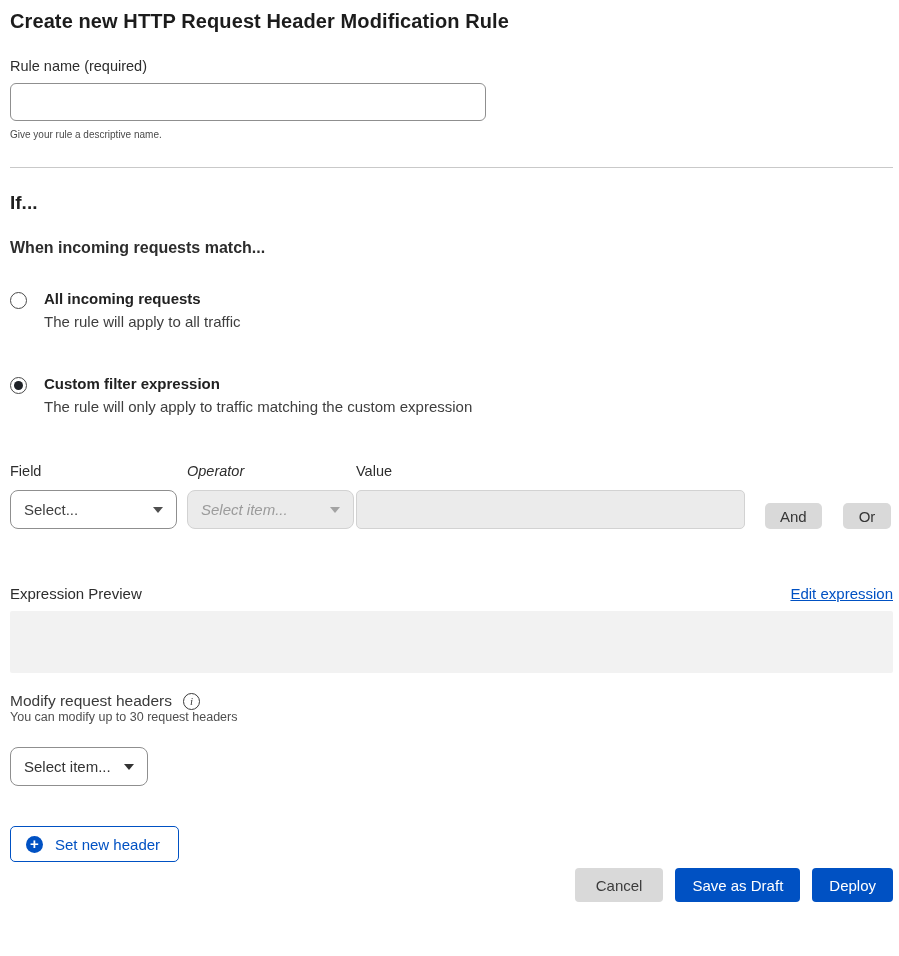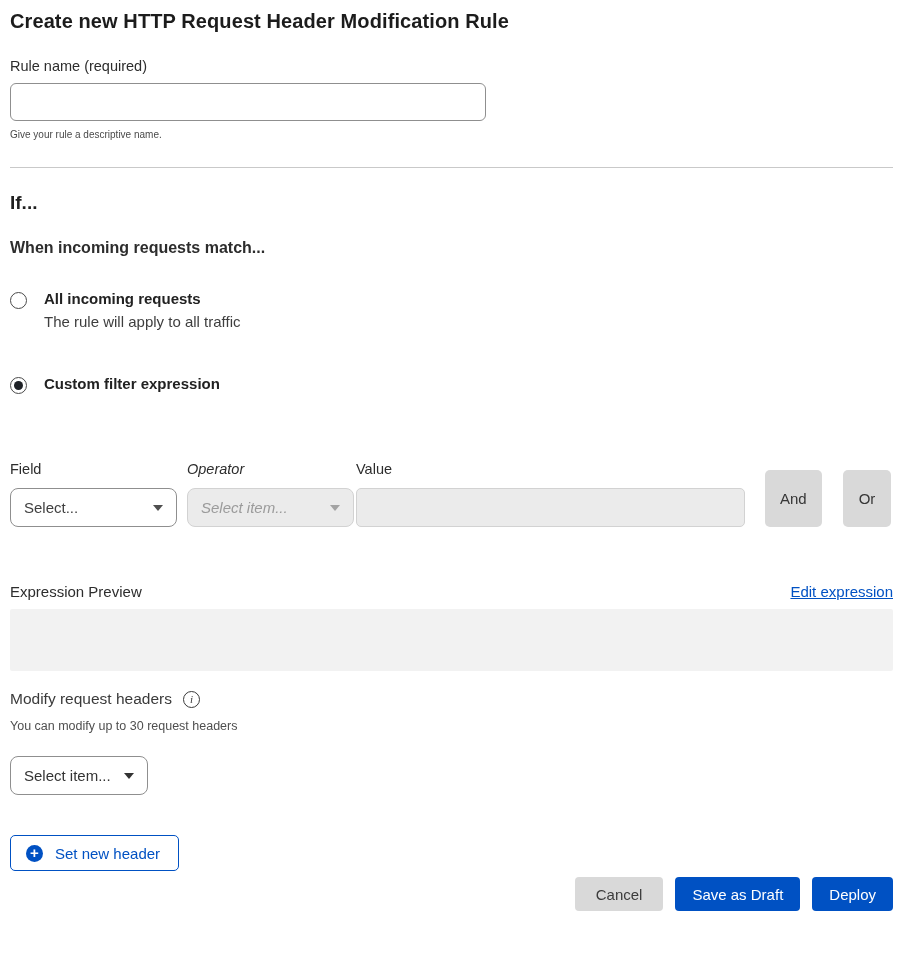--- a/index.html
+++ b/index.html
@@ -61,21 +61,21 @@
   .select-disabled .caret { border-top-color: #a3a3a3; }
   .field-col .select-box { width: 167px; }
   .operator-col { margin-left: 10px; font-style: italic; }
   .operator-col .select-box { width: 167px; }
   .value-col { margin-left: 2px; }
   .value-plain {
     width: 389px; height: 39px; background: #ebebeb;
     border: 1px solid #d2d2d2; border-radius: 5px;
   }
   .andor-btn {
-    height: 57px; background: #d9d9d9; border: none; border-radius: 5px;
+    height: 26px; background: #d9d9d9; border: none; border-radius: 5px;
     font-size: 15px; font-family: inherit; color: #363636; cursor: pointer;
     padding: 0 15px; margin-left: 20px; margin-top: 28px;
   }
   .andor-btn.or { margin-left: 21px; padding: 0 16px; }
 
   .preview-header {
     display: flex; justify-content: space-between; align-items: baseline; margin-top: 56px;
   }
   .preview-label { font-size: 15px; color: #2d2d2d; }
   .edit-link { font-size: 15px; color: #0051c3; text-decoration: underline; cursor: pointer; }
@@ -84,21 +84,21 @@
   .then-heading { font-size: 17px; font-weight: 700; color: #1f1f1f; margin: 25px 0 0; }
 
   .modify-row { display: flex; align-items: center; margin-top: 19px; }
   .modify-label { font-size: 15.5px; color: #3a3a3a; }
   .info-icon {
     width: 17px; height: 17px; border: 1px solid #3a3a3a; border-radius: 50%;
     display: inline-flex; align-items: center; justify-content: center;
     font-size: 11px; color: #3a3a3a; margin-left: 11px; cursor: pointer;
     font-family: "Liberation Serif", serif; font-style: italic; line-height: 1;
   }
-  .small-helper { font-size: 12.5px; color: #4f4f4f; margin-top: 11px; }
+  .small-helper { font-size: 12.5px; color: #4f4f4f; }
 
   .header-select { margin-top: 23px; width: 138px; color: #333; }
   .header-select .caret { border-top-color: #333; }
 
   .set-header-btn {
     margin-top: 40px; display: inline-flex; align-items: center;
     height: 36px; padding: 0 18px 0 15px; background: #fff;
     border: 1px solid #0051c3; border-radius: 5px;
     color: #0051c3; font-size: 15px; font-family: inherit; cursor: pointer;
   }
@@ -140,20 +140,21 @@
     <span class="radio-text">
       <div class="radio-label">All incoming requests</div>
       <div class="radio-desc">The rule will apply to all traffic</div>
     </span>
   </div>
 
   <div class="radio-option second">
     <span class="radio-circle selected"></span>
     <span class="radio-text">
       <div class="radio-label">Custom filter expression</div>
+      <div class="radio-desc">The rule will only apply to traffic matching the custom expression</div>
     </span>
   </div>
 
   <div class="builder-row">
     <div class="builder-col field-col">
       <span class="builder-label">Field</span>
       <div class="select-box select-enabled">
         <span>Select...</span>
         <span class="caret"></span>
       </div>

